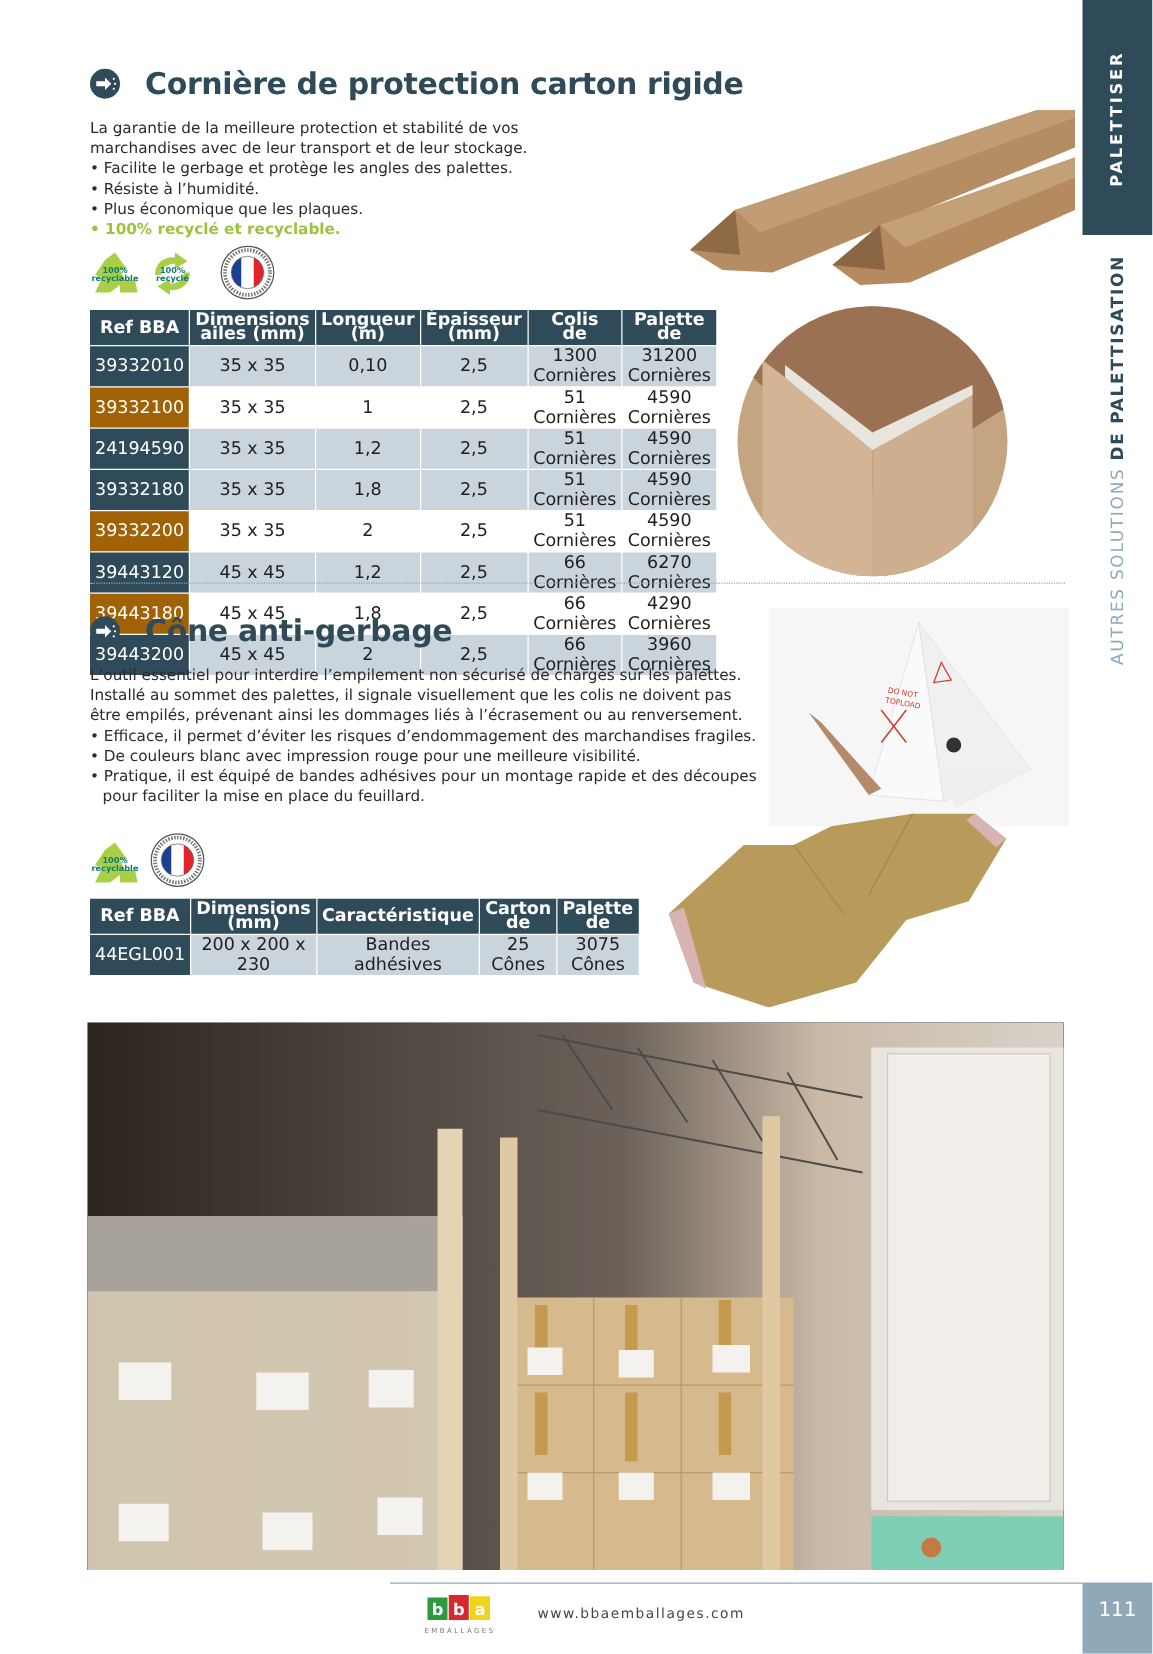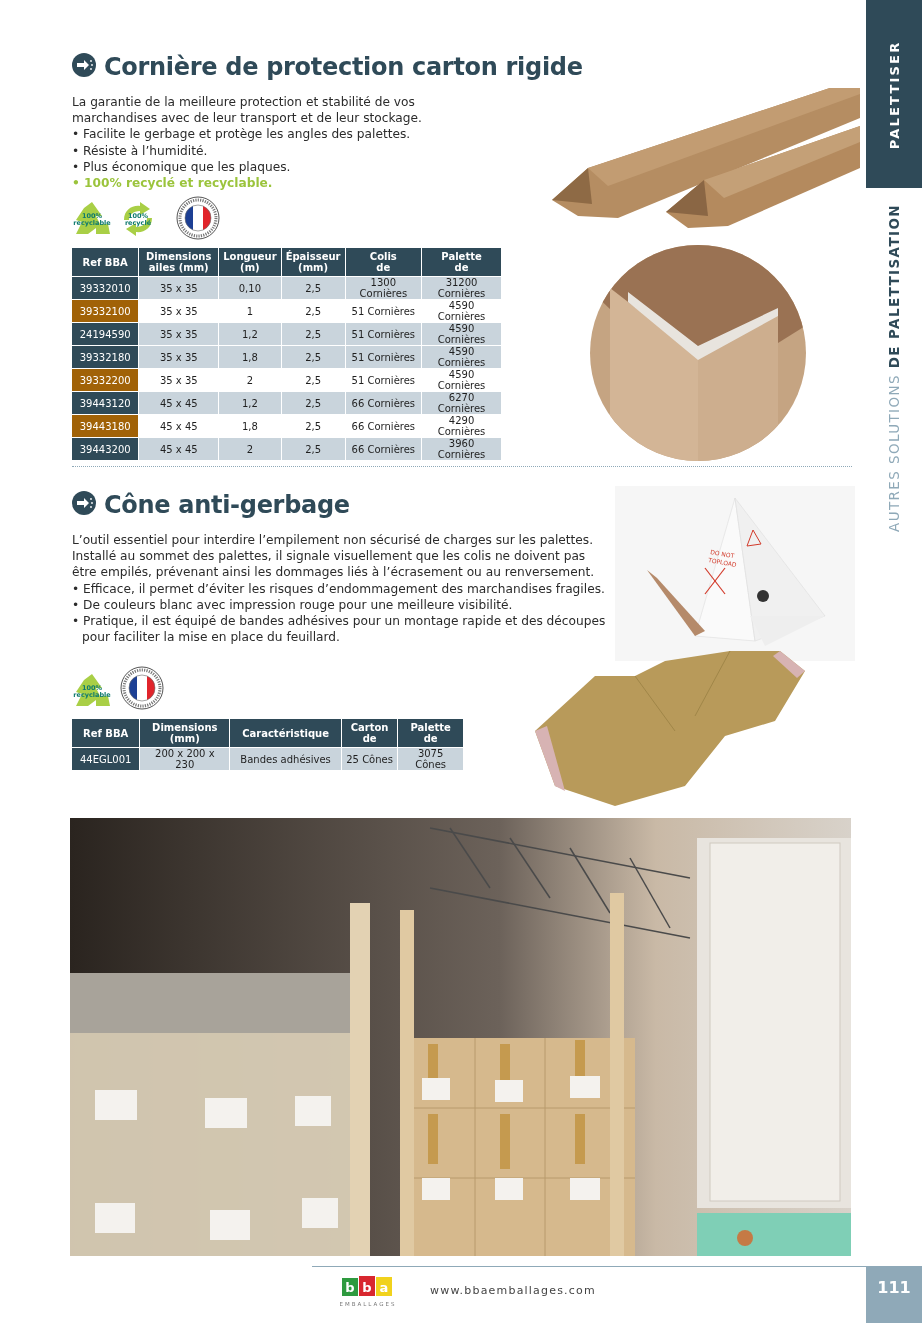--- a/index.html
+++ b/index.html
@@ -1,41 +1,41 @@
 <!DOCTYPE html>
 <html><head>
 <meta charset="utf-8">
 <style>
   html,body{margin:0;padding:0;background:#fff;}
   body{width:922px;height:1323px;position:relative;overflow:hidden;font-family:"DejaVu Sans",sans-serif;color:#2b2b2b;}
   .abs{position:absolute;}
-  .title{font-family:"DejaVu Sans",sans-serif;font-weight:bold;color:#2f4a58;font-size:24px;letter-spacing:-0.3px;display:flex;align-items:flex-start;gap:8px;}
+  .title{font-family:"DejaVu Sans",sans-serif;font-weight:bold;color:#2f4a58;font-size:24px;letter-spacing:-0.3px;display:flex;align-items:center;gap:20px;}
   .title-icon{width:24px;height:24px;border-radius:50%;background:#2f4a58;position:relative;flex:none;}
   .title-icon svg{position:absolute;left:0;top:0;}
   .desc{font-size:12.2px;line-height:16.2px;color:#2b2b2b;}
   .desc p{margin:0;}
   .desc ul{margin:0;padding:0;list-style:none;}
   .desc li{padding-left:10px;text-indent:-10px;}
   .desc li::before{content:"• ";}
   .desc li.green{color:#9bc43c;font-weight:bold;}
   .badge{position:absolute;}
-  table.spec{border-collapse:separate;border-spacing:1px;position:absolute;font-size:10px;}
+  table.spec{border-collapse:separate;border-spacing:1px;position:absolute;font-size:14px;}
   table.spec th{background:#2f4a58;color:#fff;font-weight:bold;text-align:center;line-height:11px;padding:3px 4px;}
   table.spec td{text-align:center;height:18px;padding:0 4px;color:#1f1f1f;}
   table.spec td.ref{background:#a16207;color:#fff;}
   table.spec tr.alt td{background:#c9d4dc;}
   table.spec tr.alt td.ref{background:#2f4a58;}
   .dots{position:absolute;left:72px;top:466px;width:780px;height:0;border-top:1px dotted #8fa9b8;}
   .side-dark{position:absolute;left:866px;top:0;width:56px;height:188px;background:#2f4a58;}
   .side-text-1{position:absolute;left:894px;top:95px;transform:translate(-50%,-50%) rotate(-90deg);white-space:nowrap;color:#fff;font-weight:bold;font-size:13px;letter-spacing:2.2px;}
   .side-text-2{position:absolute;left:894px;top:368px;transform:translate(-50%,-50%) rotate(-90deg);white-space:nowrap;font-size:13.5px;letter-spacing:1.4px;}
   .side-text-2 .light{color:#8fa9b8;}
   .side-text-2 .dark{color:#2f4a58;font-weight:bold;}
   .footer-line{position:absolute;left:312px;top:1266px;width:554px;height:1px;background:#8fa9b8;}
-  .page-num{position:absolute;left:866px;top:1266px;width:56px;height:57px;background:#8fa9b8;color:#fff;font-weight:bold;font-size:16px;display:flex;align-items:flex-start;justify-content:center;padding-top:12px;box-sizing:border-box;}
+  .page-num{position:absolute;left:866px;top:1266px;width:56px;height:57px;background:#8fa9b8;color:#fff;font-weight:normal;font-size:16px;display:flex;align-items:flex-start;justify-content:center;padding-top:12px;box-sizing:border-box;}
   .url{position:absolute;left:430px;top:1284px;font-size:11px;letter-spacing:1.2px;color:#444;}
   .logo{position:absolute;left:332px;top:1274px;width:76px;height:36px;}
   .photo{position:absolute;left:70px;top:818px;width:781px;height:438px;overflow:hidden;background:#3b332c;}
 </style>
 </head>
 <body>
 
 <div class="side-dark"></div>
 <div class="side-text-1">PALETTISER</div>
 <div class="side-text-2"><span class="light">AUTRES SOLUTIONS </span><span class="dark">DE PALETTISATION</span></div>

